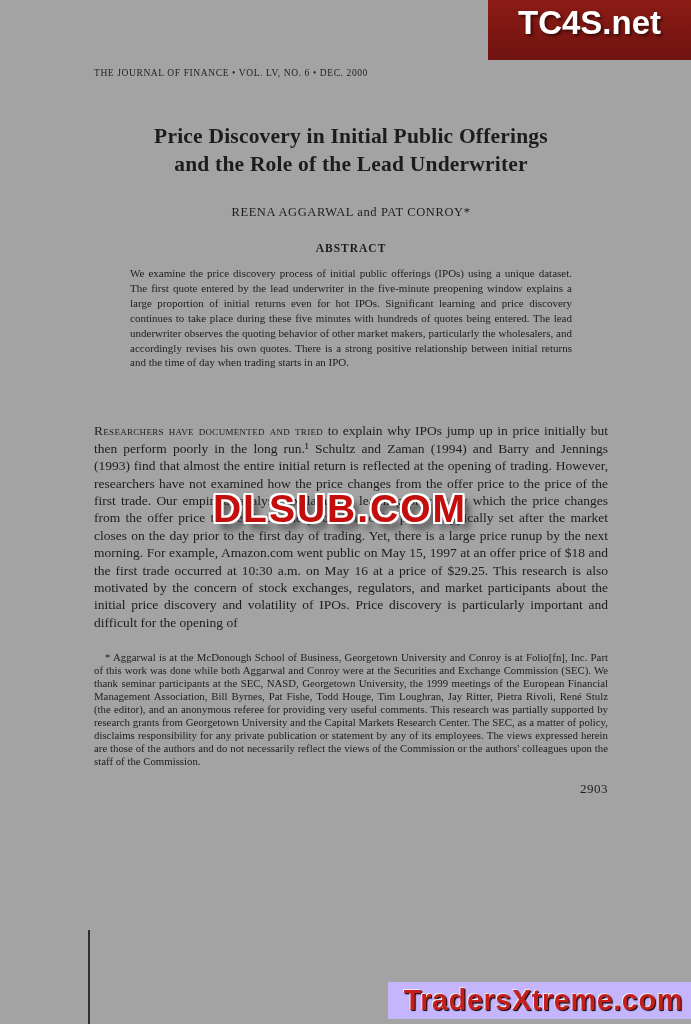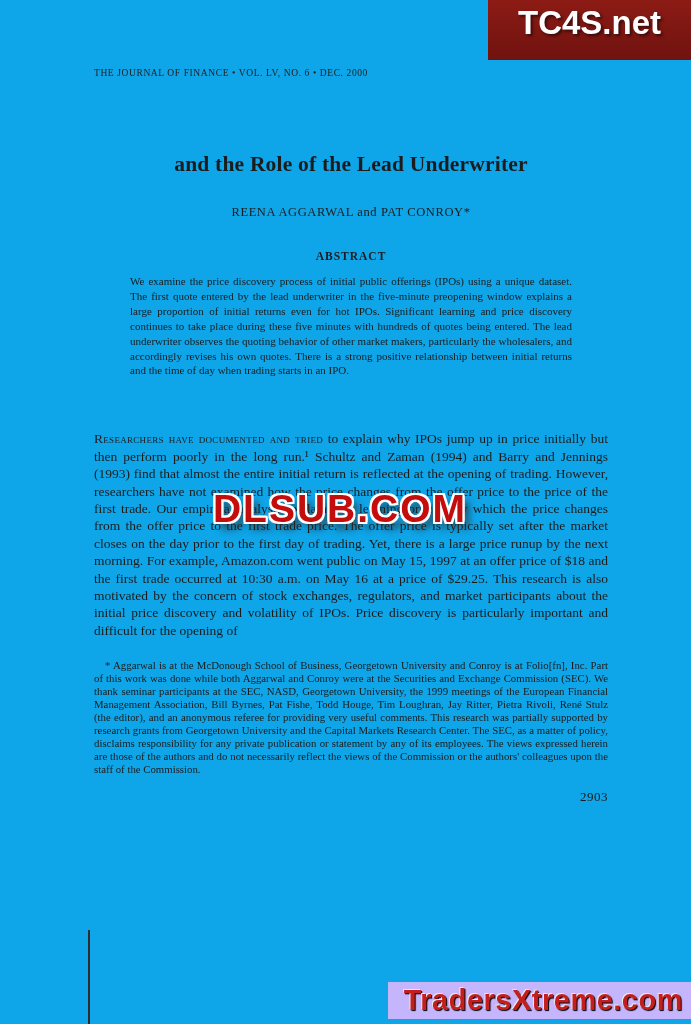--- a/index.html
+++ b/index.html
@@ -5,21 +5,21 @@
   * { margin:0; padding:0; box-sizing:border-box; }
   html, body { background:#ffffff; }
   body {
     width:691px; height:1024px;
     position:relative; overflow:hidden;
     font-family:"Liberation Serif", serif;
     color:#1c1c1c;
   }
   .page {
     position:absolute; inset:0;
-    background:#0ea5e9;
+    background:#a3a3a3;
     padding:68px 83px 0 94px;
   }
   .journal-header {
     font-size:9.5px;
     letter-spacing:0.6px;
     color:#222;
   }
   .title {
     margin-top:44px;
     text-align:center;
@@ -28,21 +28,21 @@
     line-height:1.32;
     letter-spacing:0.2px;
   }
   .authors {
     margin-top:26px;
     text-align:center;
     font-size:12.5px;
     letter-spacing:0.6px;
   }
   .abstract-heading {
-    margin-top:30px;
+    margin-top:22px;
     text-align:center;
     font-size:11.5px;
     font-weight:bold;
     letter-spacing:1px;
   }
   .abstract-text {
     margin:12px 36px 0 36px;
     font-size:11px;
     line-height:1.36;
     text-align:justify;
@@ -115,21 +115,21 @@
     background:#2e2e2e;
   }
 </style>
 </head>
 <body>
 
 <div class="page">
 
   <div class="journal-header">THE JOURNAL OF FINANCE • VOL. LV, NO. 6 • DEC. 2000</div>
 
-  <h1 class="title"><br><span>and the Role of the Lead Underwriter</span></h1>
+  <h1 class="title"><span>Price Discovery in Initial Public Offerings</span><br><span>and the Role of the Lead Underwriter</span></h1>
 
   <div class="authors">REENA AGGARWAL and PAT CONROY*</div>
 
   <div class="abstract-heading">ABSTRACT</div>
 
   <p class="abstract-text">We examine the price discovery process of initial public offerings (IPOs) using a unique dataset. The first quote entered by the lead underwriter in the five-minute preopening window explains a large proportion of initial returns even for hot IPOs. Significant learning and price discovery continues to take place during these five minutes with hundreds of quotes being entered. The lead underwriter observes the quoting behavior of other market makers, particularly the wholesalers, and accordingly revises his own quotes. There is a strong positive relationship between initial returns and the time of day when trading starts in an IPO.</p>
 
   <p class="body-text"><span class="smallcaps">Researchers have documented and tried</span><span> to explain why IPOs jump up in price initially but then perform poorly in the long run.¹ Schultz and Zaman (1994) and Barry and Jennings (1993) find that almost the entire initial return is reflected at the opening of trading. However, researchers have not examined how the price changes from the offer price to the price of the first trade. Our empirical analysis explains the learning process by which the price changes from the offer price to the first trade price. The offer price is typically set after the market closes on the day prior to the first day of trading. Yet, there is a large price runup by the next morning. For example, Amazon.com went public on May 15, 1997 at an offer price of $18 and the first trade occurred at 10:30 a.m. on May 16 at a price of $29.25. This research is also motivated by the concern of stock exchanges, regulators, and market participants about the initial price discovery and volatility of IPOs. Price discovery is particularly important and difficult for the opening of</span></p>
 
   <p class="footnote">* Aggarwal is at the McDonough School of Business, Georgetown University and Conroy is at Folio[fn], Inc. Part of this work was done while both Aggarwal and Conroy were at the Securities and Exchange Commission (SEC). We thank seminar participants at the SEC, NASD, Georgetown University, the 1999 meetings of the European Financial Management Association, Bill Byrnes, Pat Fishe, Todd Houge, Tim Loughran, Jay Ritter, Pietra Rivoli, René Stulz (the editor), and an anonymous referee for providing very useful comments. This research was partially supported by research grants from Georgetown University and the Capital Markets Research Center. The SEC, as a matter of policy, disclaims responsibility for any private publication or statement by any of its employees. The views expressed herein are those of the authors and do not necessarily reflect the views of the Commission or the authors' colleagues upon the staff of the Commission.</p>

